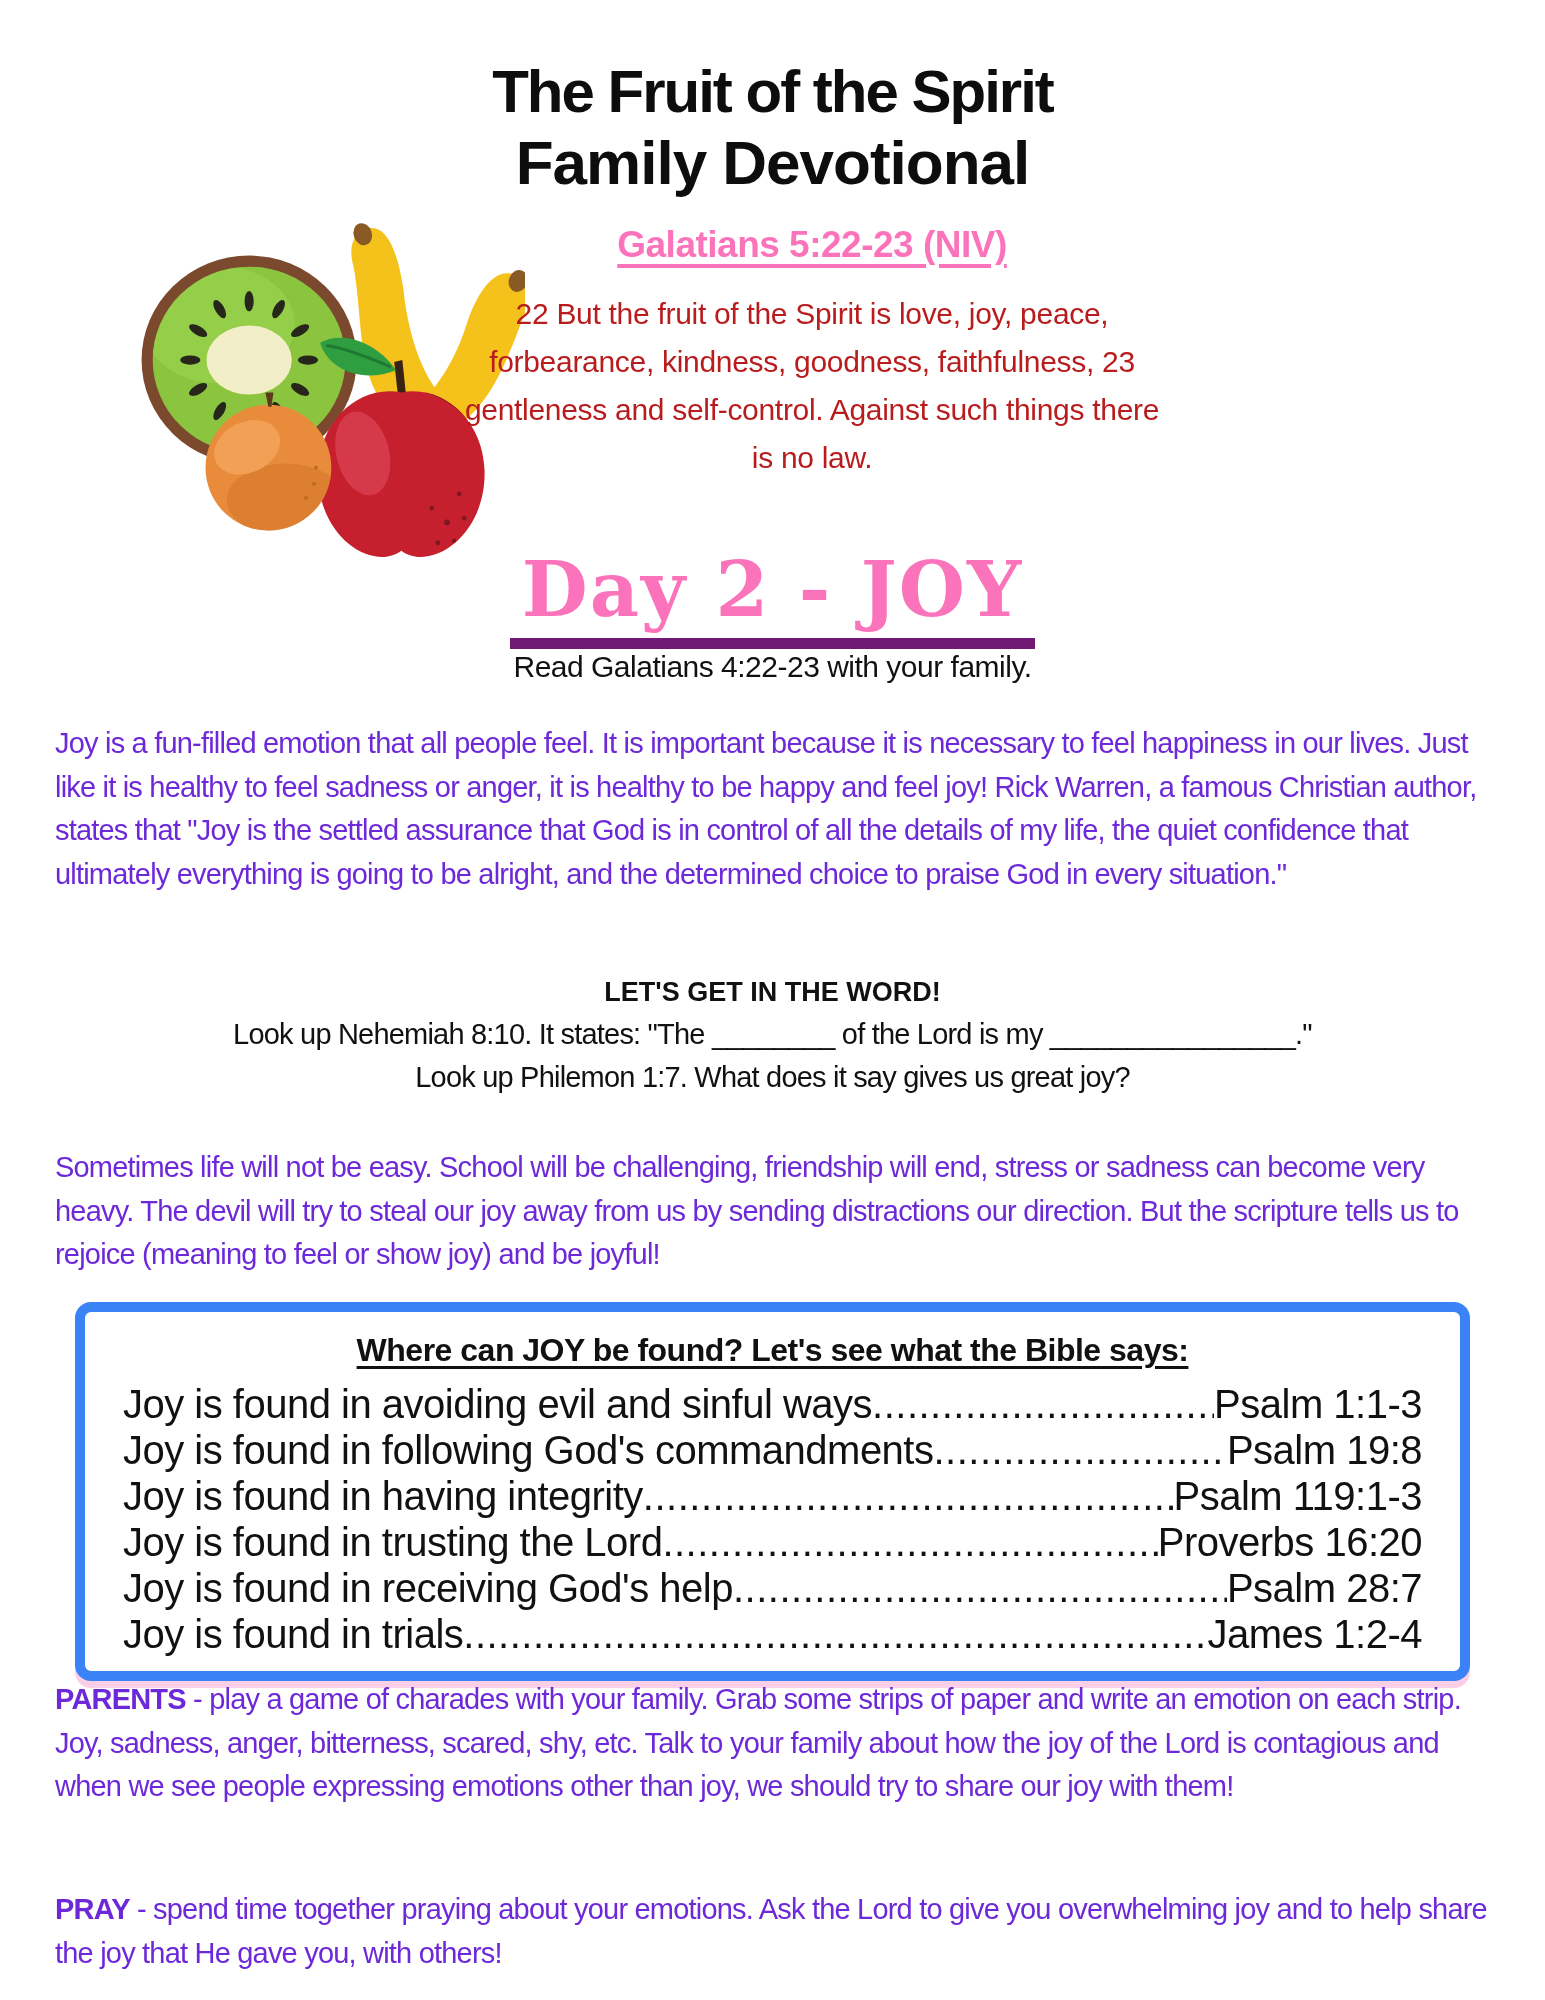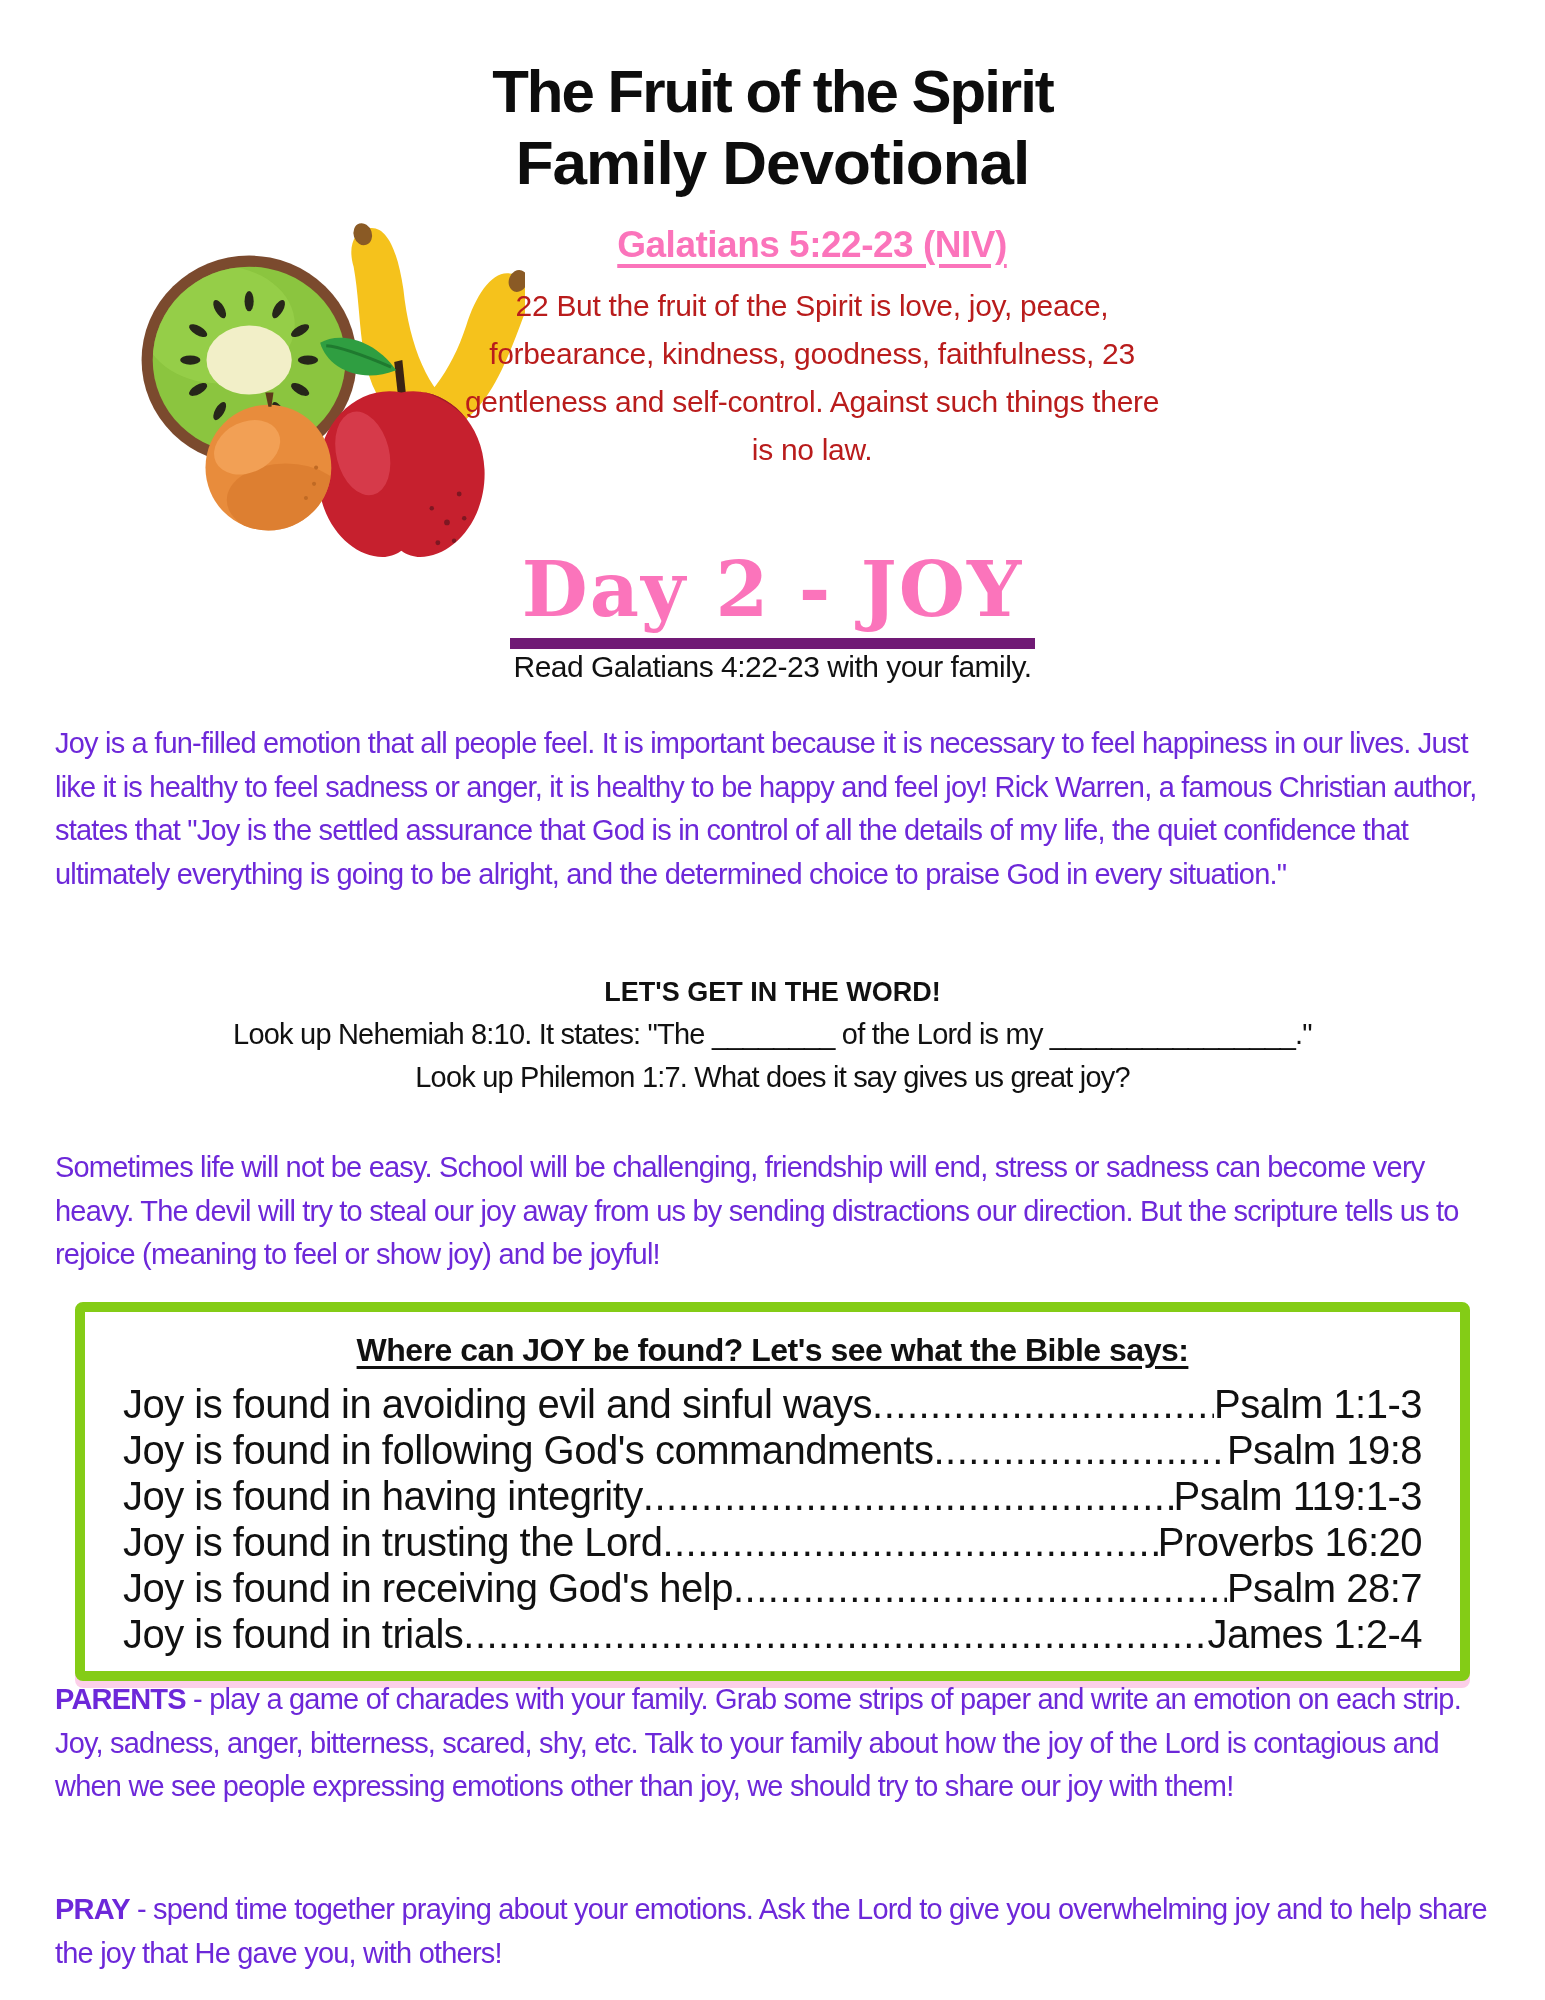--- a/index.html
+++ b/index.html
@@ -21,21 +21,21 @@
   }
   .sub-title{
     font-size:62px;font-weight:bold;letter-spacing:-1px;line-height:1;
     margin-top:10px;color:#0d0d0d;
   }
   
   .scripture-block{top:224px;left:462px;width:700px;text-align:center;}
   .scripture-ref{
     font-size:37px;font-weight:bold;color:#fb74bb;
     text-decoration:underline;text-decoration-thickness:4px;text-underline-offset:7px;
-    margin-bottom:16px;letter-spacing:-0.5px;
+    margin-bottom:24px;letter-spacing:-0.5px;
   }
   .scripture-text{
     font-size:30px;line-height:1.6;color:#b91c1c;letter-spacing:-0.3px;font-weight:500;
   }
   
   .day-wrap{top:552px;left:0;right:0;text-align:center;}
   .day-heading{
     display:inline-block;
     font-family:"DejaVu Serif",serif;
     font-size:76px;font-weight:bold;color:#fb74bb;line-height:1;
@@ -50,21 +50,21 @@
     font-size:29px;line-height:1.5;letter-spacing:-0.8px;color:#6d28d9;
   }
   .intro-para{top:722px;}
   .word-block{top:972px;left:55px;right:55px;text-align:center;
     font-size:29px;line-height:1.5;letter-spacing:-0.8px;}
   .word-heading{font-size:27px;font-weight:bold;letter-spacing:0px;}
   .encouragement-para{top:1146px;}
   
   .joy-box{
     top:1302px;left:75px;right:75px;
-    border:10px solid #84cc16;border-radius:8px;
+    border:10px solid #3b82f6;border-radius:16px;
     background:#ffffff;
     box-shadow:0 7px 0 rgba(251,182,221,0.65);
     padding:16px 38px 14px 38px;
     box-sizing:border-box;
   }
   .joy-box-heading{
     text-align:center;font-size:32px;font-weight:bold;letter-spacing:-0.5px;
     text-decoration:underline;text-decoration-thickness:3px;text-underline-offset:5px;
     margin:4px 0 12px 0;
   }

